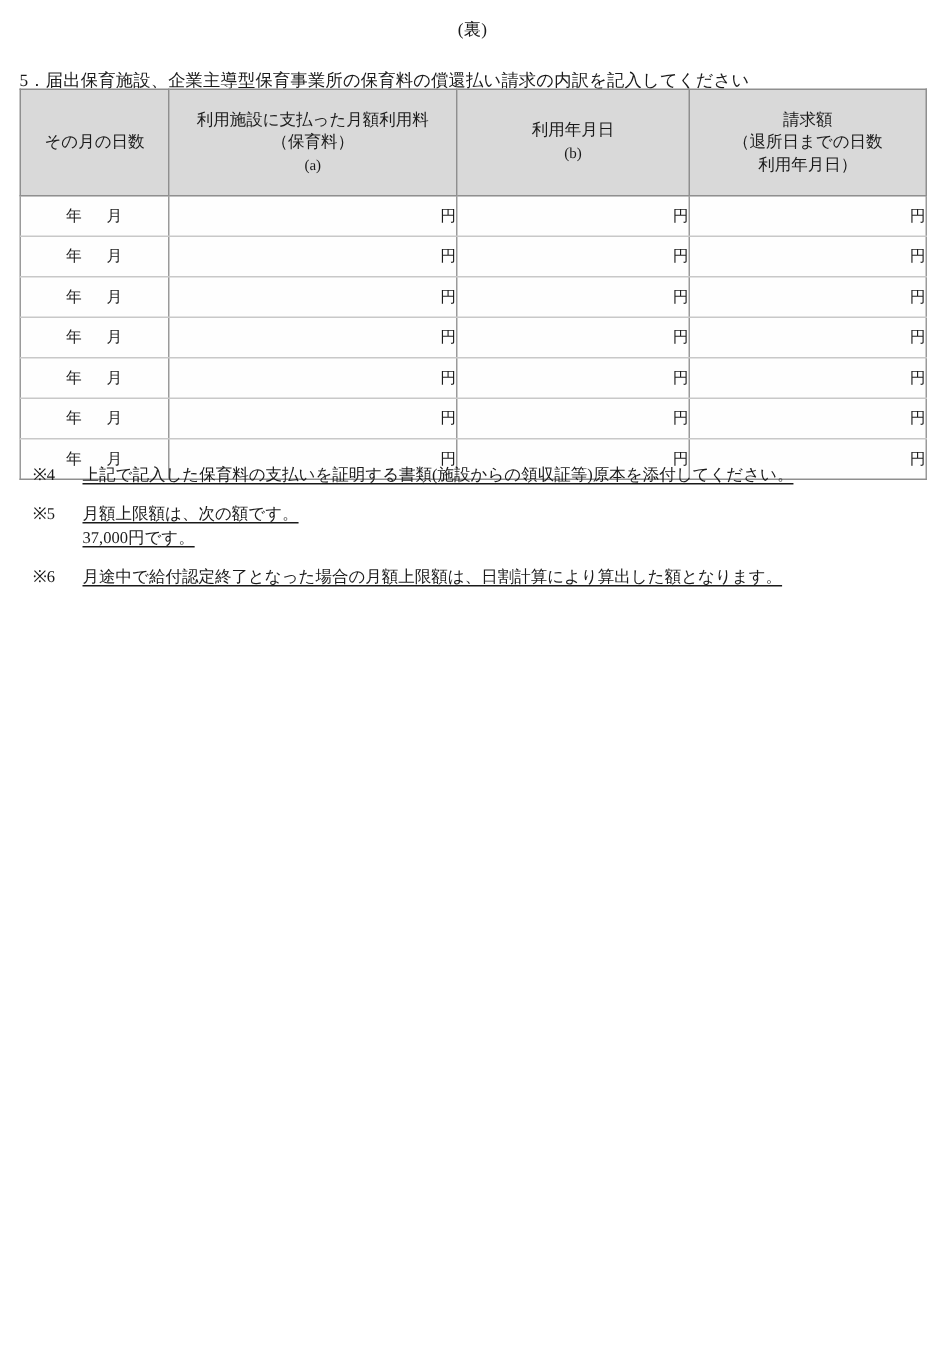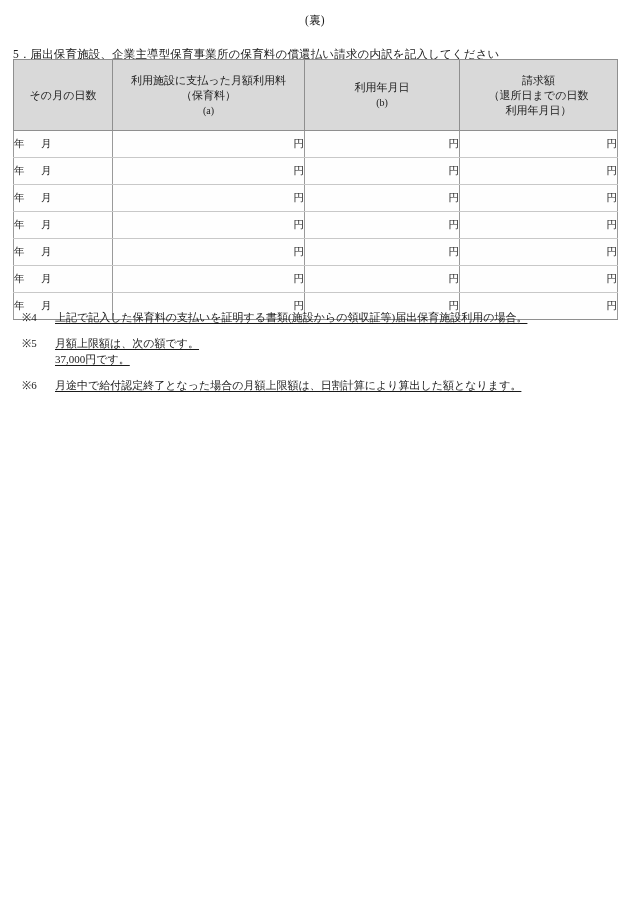--- a/index.html
+++ b/index.html
@@ -94,21 +94,21 @@
     border-top: 1px solid #c8c8c8;
     border-bottom: 1px solid #c8c8c8;
     border-left: 1px solid #9a9a9a;
     border-right: 1px solid #9a9a9a;
   }
   table.claim-table tbody tr:last-child td {
     border-bottom: 1px solid #8f8f8f;
   }
 
   .date-cell {
-    text-align: left;
+    text-align: center;
     padding-right: 10px;
     letter-spacing: 0.5px;
     font-size: 11px;
   }
   .date-cell .yr { margin-right: 16px; }
 
   .amount-cell {
     text-align: right;
     padding-right: 9px;
     font-size: 11px;
@@ -232,21 +232,21 @@
         </tr>
       </tbody>
     </table>
   </div>
 
   <div class="notes">
 
     <div class="note-row">
       <span class="note-label">※4</span>
       <div class="note-body">
-        <span class="note-line u">上記で記入した保育料の支払いを証明する書類(施設からの領収証等)届出保育施設利用の場合。</span>
+        <span class="note-line u">上記で記入した保育料の支払いを証明する書類(施設からの領収証等)原本を添付してください。</span>
       </div>
     </div>
 
     <div class="note-gap"></div>
 
     <div class="note-row">
       <span class="note-label">※5</span>
       <div class="note-body">
         <span class="note-line u">月額上限額は、次の額です。</span>
         <span class="note-line u">37,000円です。</span>

